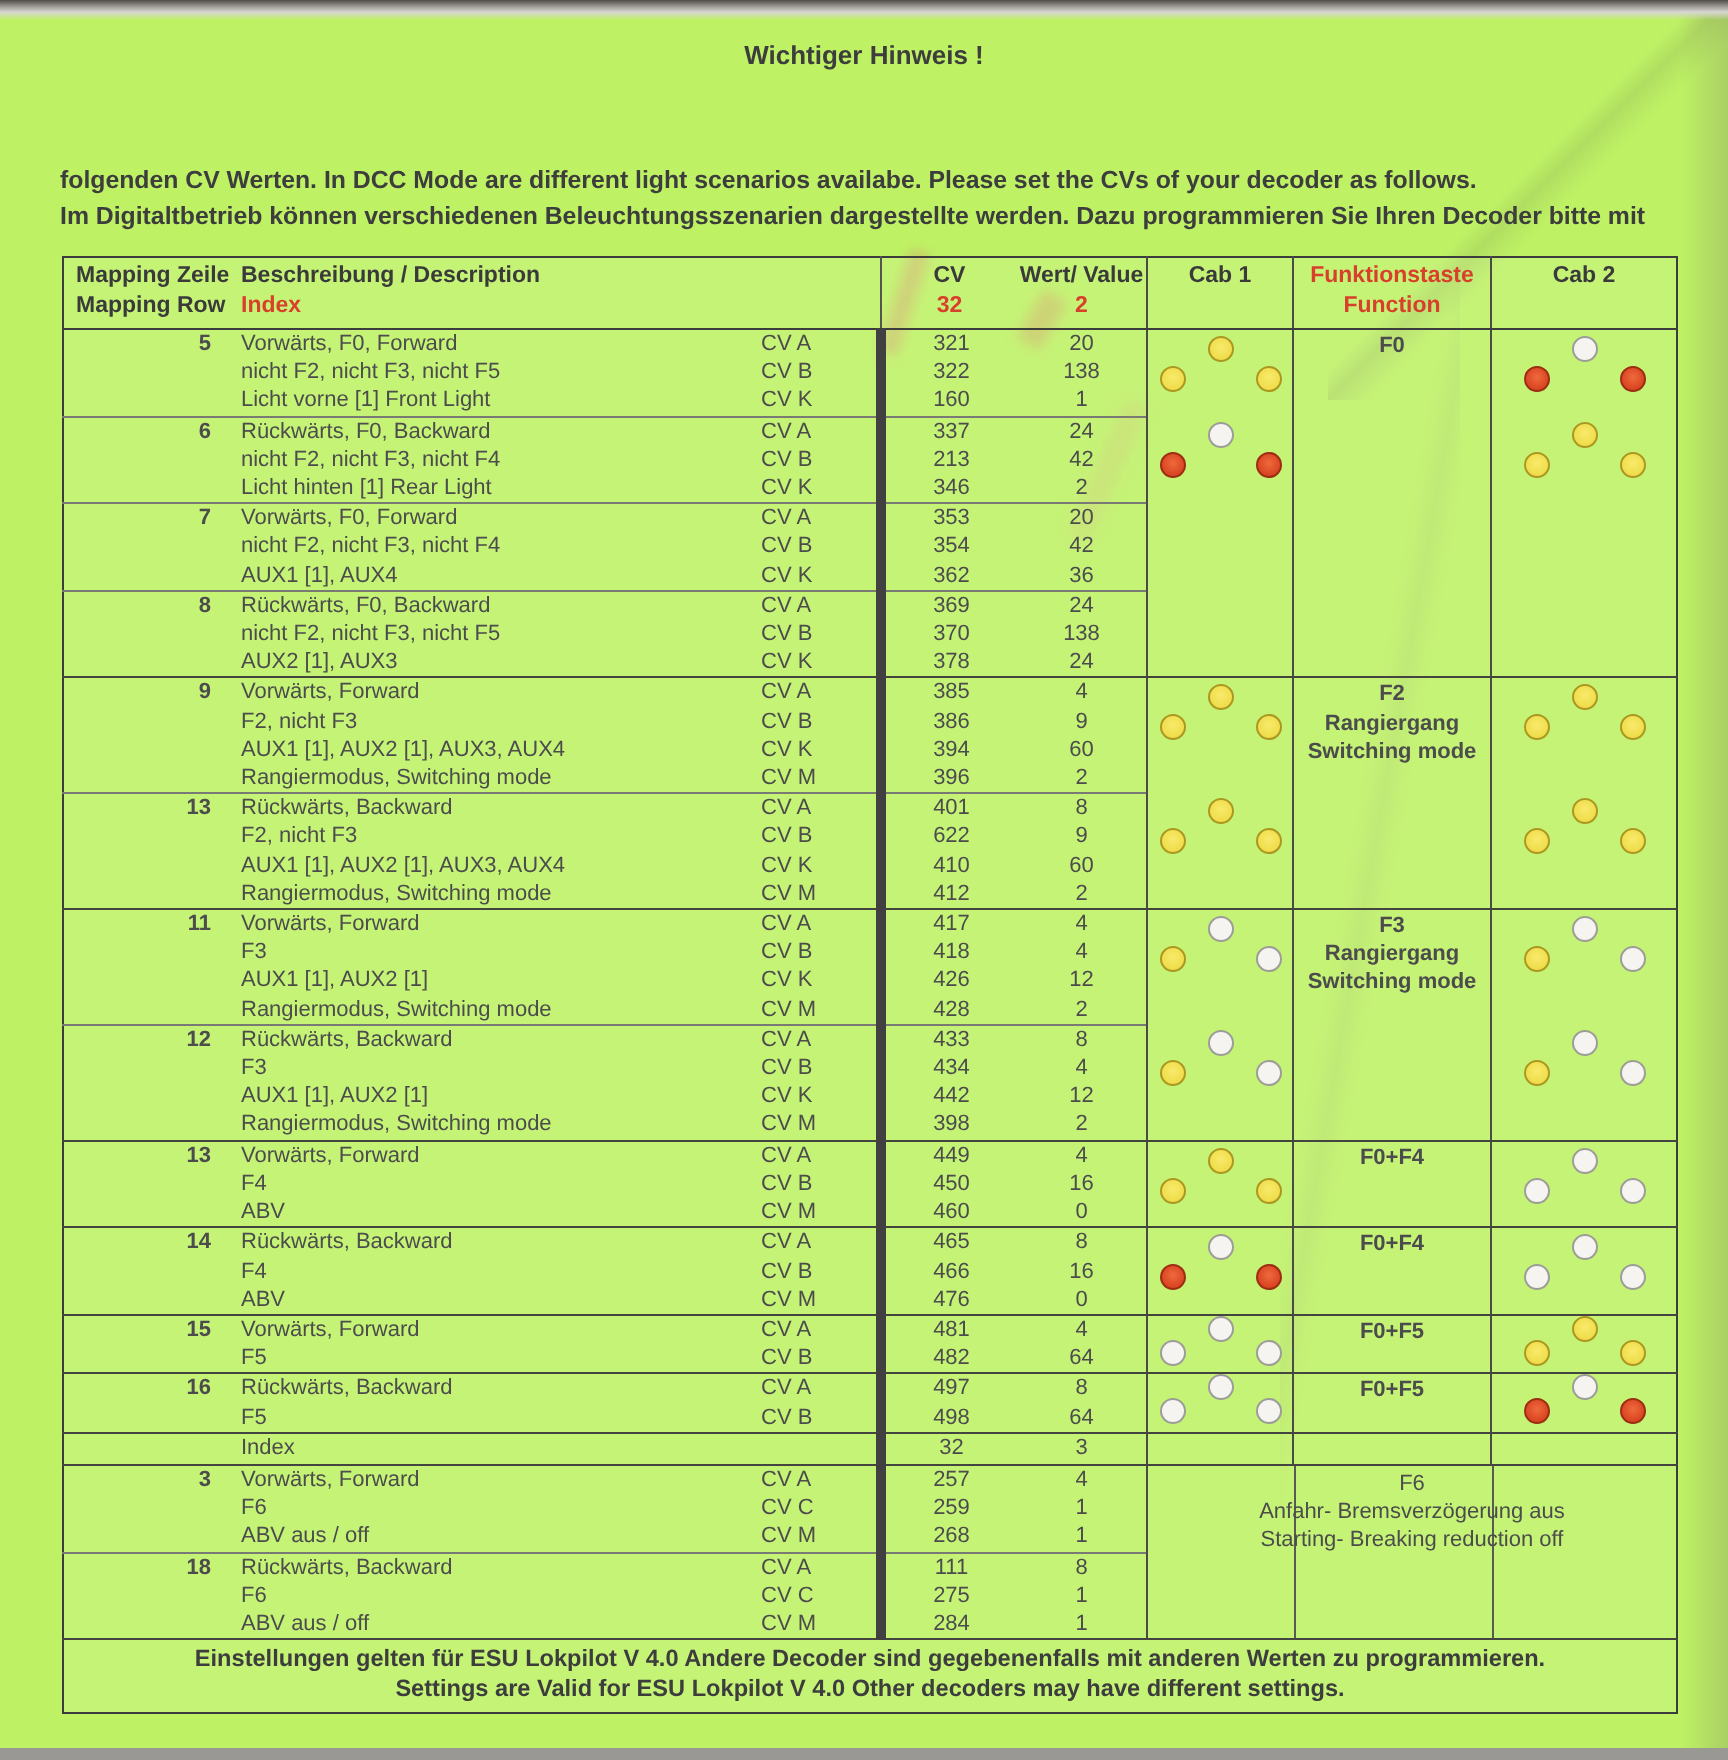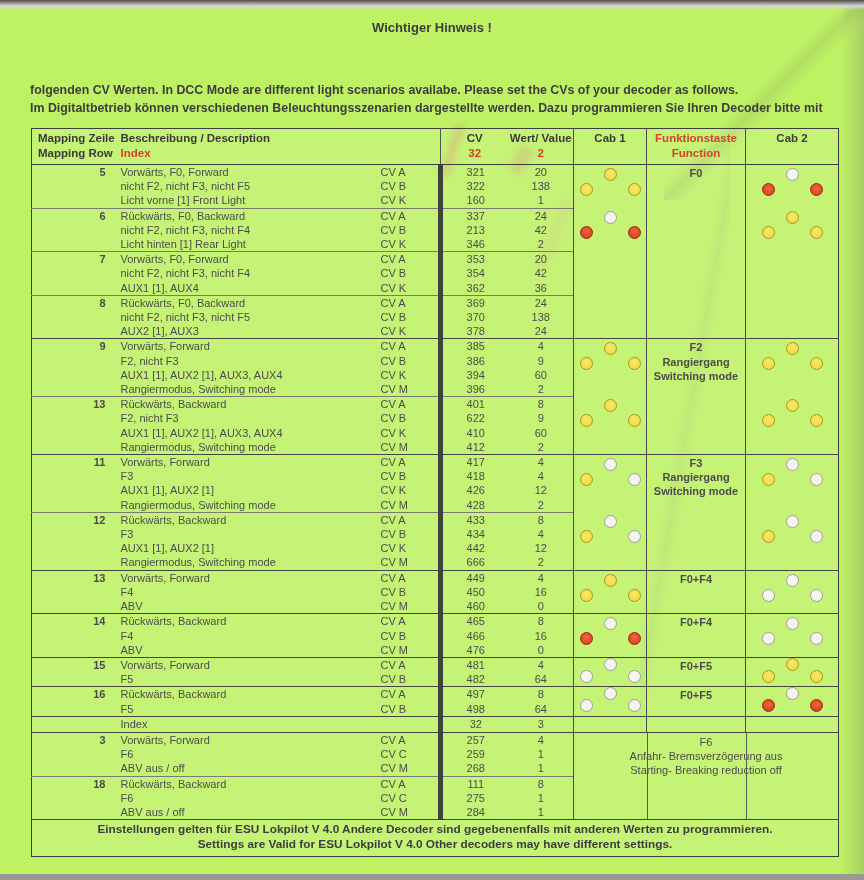--- a/index.html
+++ b/index.html
@@ -371,21 +371,21 @@
         </tr>
         <tr>
           <td class="desc">AUX1 [1], AUX2 [1]</td>
           <td class="cvl">CV K</td>
           <td class="cvn">442</td>
           <td class="val">12</td>
         </tr>
         <tr>
           <td class="desc gb">Rangiermodus, Switching mode</td>
           <td class="cvl gb">CV M</td>
-          <td class="cvn gb">666</td>
+          <td class="cvn gb">398</td>
           <td class="val gb">2</td>
         </tr>
         <tr>
           <td class="map gb" rowspan="3">13</td>
           <td class="desc">Vorwärts, Forward</td>
           <td class="cvl">CV A</td>
           <td class="cvn">449</td>
           <td class="val">4</td>
           <td class="cab-cell gb" rowspan="3">
             <div class="lamp-cluster" style="top: 2px;">

